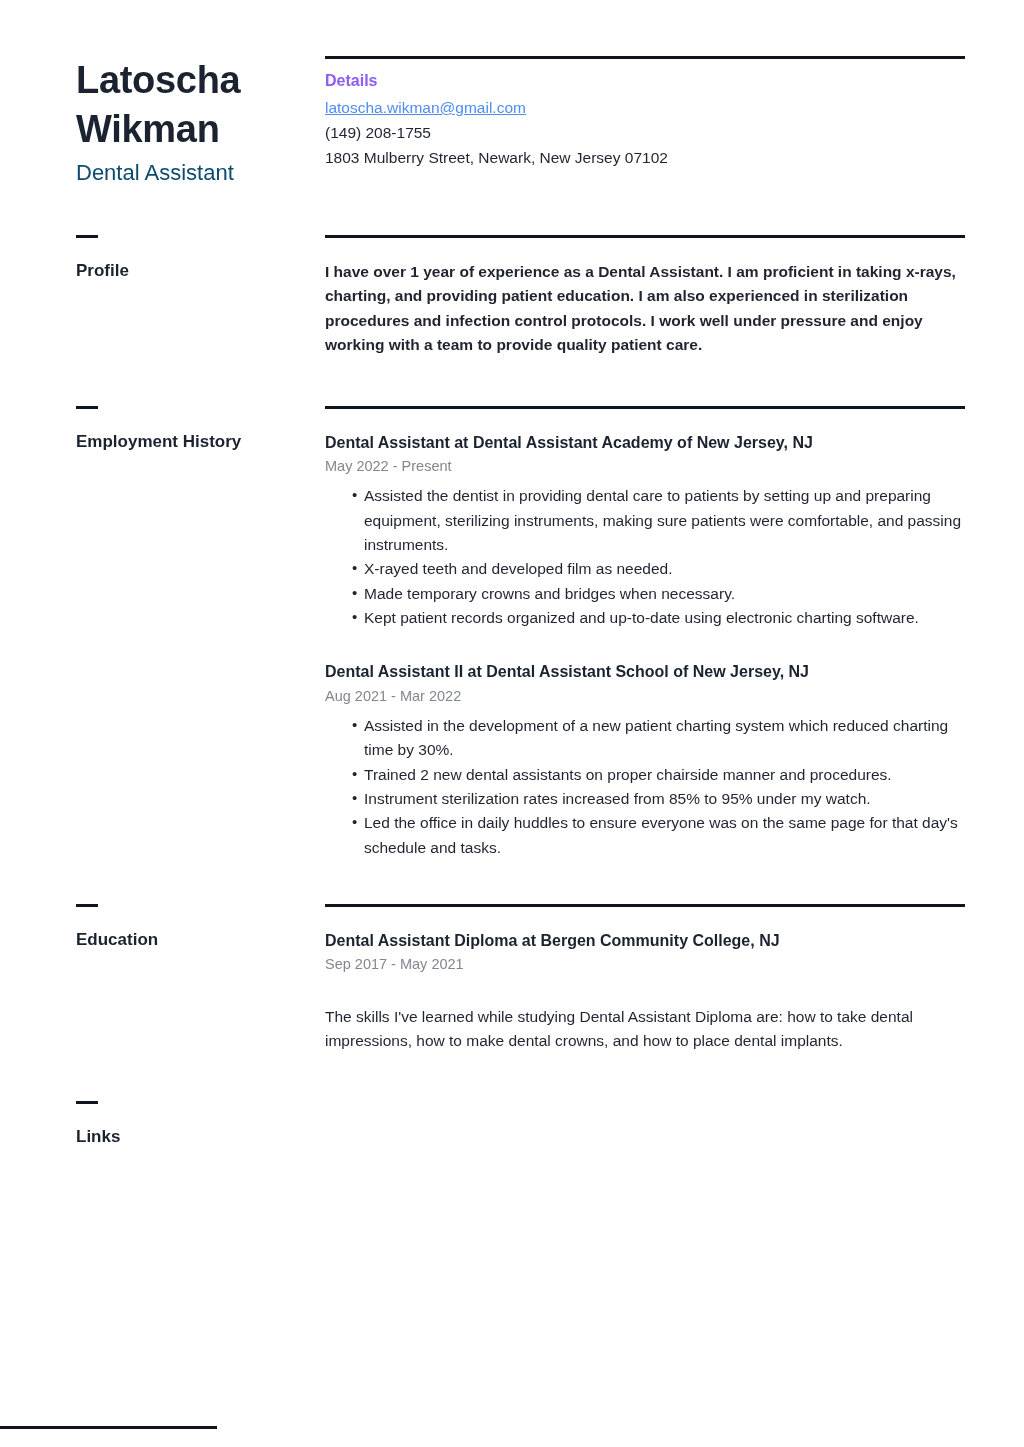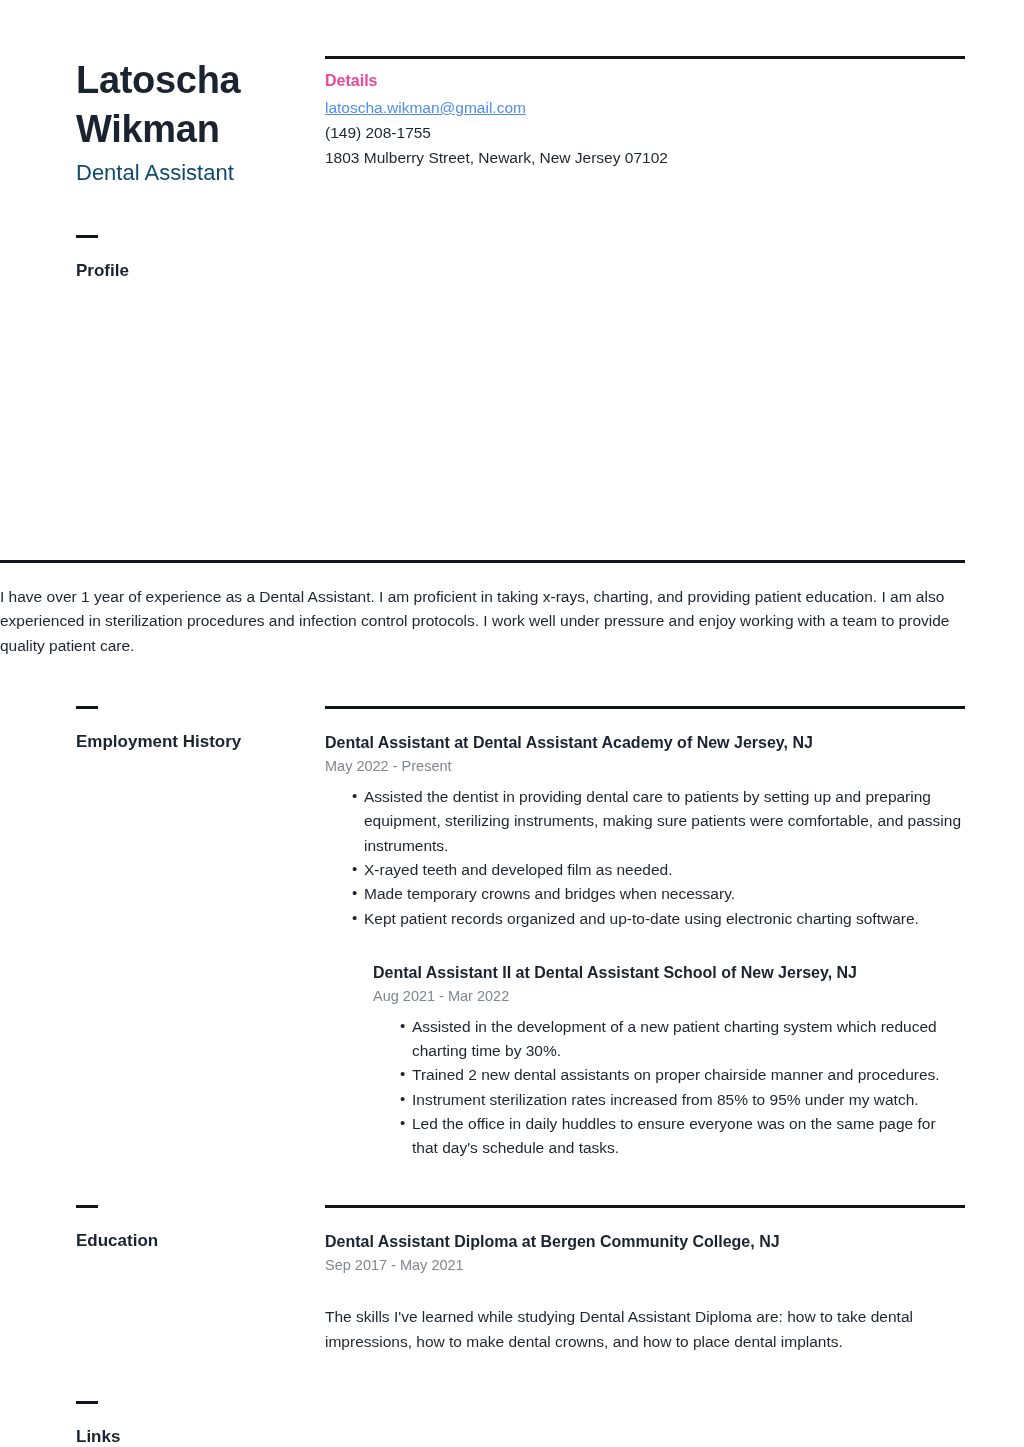--- a/index.html
+++ b/index.html
@@ -80,21 +80,21 @@
     font-size: 17px;
     font-weight: bold;
     color: #1b2330;
     line-height: 1.25;
   }
 
   
   .block-title {
     font-size: 16px;
     font-weight: bold;
-    color: #ec4899;
+    color: #8b5cf6;
     margin: 0 0 2px 0;
     line-height: 1.5;
   }
   .detail-line {
     font-size: 15.5px;
     line-height: 1.62;
     color: #1f2430;
   }
   a.link, .link {
     color: #4f8def;
@@ -110,21 +110,20 @@
     line-height: 1.58;
     color: #1f2430;
     margin: 0;
   }
 
   .entry {
     margin-bottom: 26px;
   }
   .entry:last-child {
     margin-bottom: 0;
-    margin-left: 48px;
   }
   .entry-title {
     font-size: 16px;
     font-weight: bold;
     color: #1b2330;
     line-height: 1.45;
     margin: 0;
   }
   .entry-date {
     font-size: 14.5px;
@@ -179,28 +178,28 @@
         <div class="block-title">Details</div>
         <div>
           <span class="link">latoscha.wikman@gmail.com</span>
         </div>
         <div class="detail-line">(149) 208-1755</div>
         <div class="detail-line">1803 Mulberry Street, Newark, New Jersey 07102</div>
       </div>
     </div>
   </div>
 
-  <div class="row" style="margin-top:47px;flex-direction:column;">
+  <div class="row" style="margin-top:47px;">
     <div class="col-left">
       <div class="dash"></div>
       <div class="section-label">Profile</div>
     </div>
     <div class="col-right">
       <div class="hr"></div>
-      <p class="para" style="margin-top:22px;">I have over 1 year of experience as a Dental Assistant. I am proficient in taking x-rays, charting, and providing patient education. I am also experienced in sterilization procedures and infection control protocols. I work well under pressure and enjoy working with a team to provide quality patient care.</p>
+      <p class="para" style="margin-top:22px;font-weight:bold;">I have over 1 year of experience as a Dental Assistant. I am proficient in taking x-rays, charting, and providing patient education. I am also experienced in sterilization procedures and infection control protocols. I work well under pressure and enjoy working with a team to provide quality patient care.</p>
     </div>
   </div>
 
   <div class="row" style="margin-top:48px;">
     <div class="col-left">
       <div class="dash"></div>
       <div class="section-label">Employment History</div>
     </div>
     <div class="col-right">
       <div class="hr"></div>

